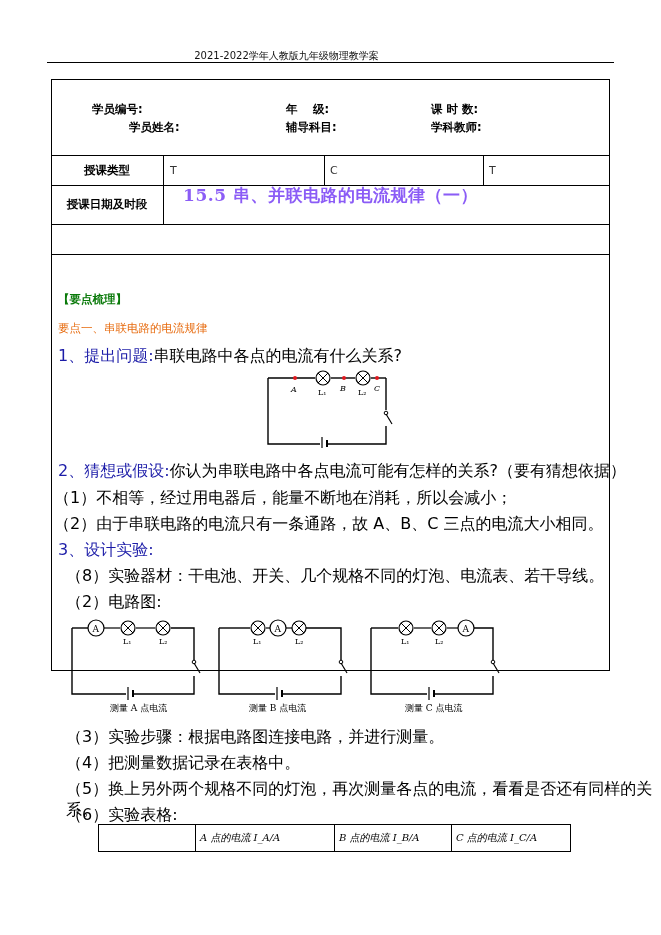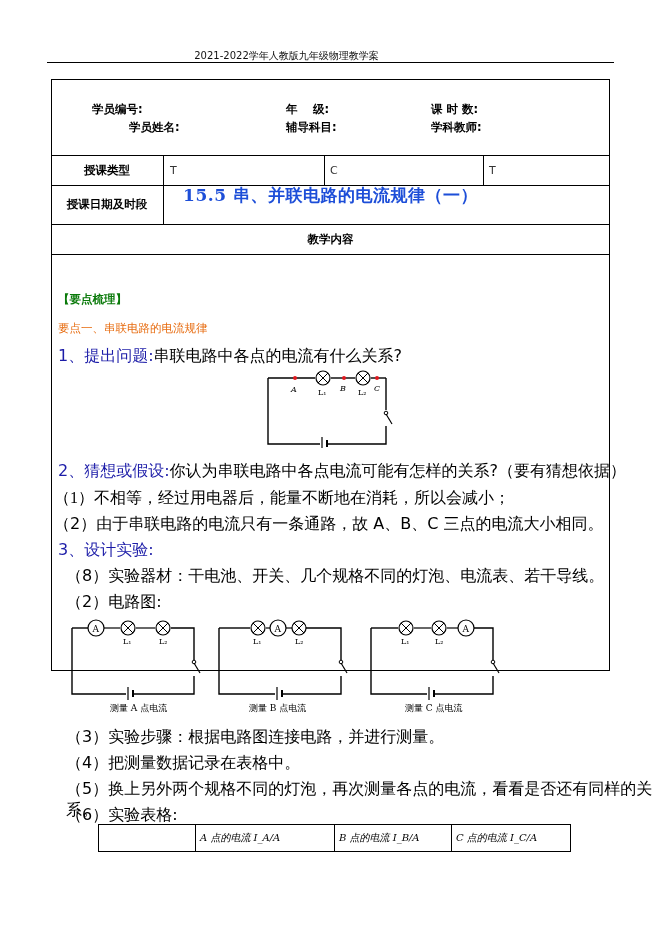--- a/index.html
+++ b/index.html
@@ -7,21 +7,21 @@
   .hdr { position:absolute; left:0; width:573px; top:49px; text-align:center; font-size:10px; color:#111; }
   .hdr-line { position:absolute; left:47px; width:431px; top:62px; height:0; border-top:1px solid #000; }
   .hdr-line { left:47px; width:567px; }
   .outer { position:absolute; left:51px; top:79px; width:559px; height:592px; border:1px solid #000; box-sizing:border-box; }
   .abs { position:absolute; }
   .info { font-size:11.5px; font-weight:bold; }
   .row-line { position:absolute; left:0; right:0; height:0; border-top:1px solid #000; }
   .vline { position:absolute; width:0; border-left:1px solid #000; }
   .cell-text { font-size:11px; color:#333; }
   .lbl-bold { font-size:11.5px; font-weight:bold; }
-  .title { position:absolute; left:0; right:0; top:184px; text-align:center; color:#1d4ed8; font-family:"DejaVu Serif", serif; font-size:17px; font-weight:bold; letter-spacing:0.5px; }
+  .title { position:absolute; left:0; right:0; top:184px; text-align:center; color:#8b5cf6; font-family:"DejaVu Serif", serif; font-size:17px; font-weight:bold; letter-spacing:0.5px; }
   .green { color:#0a7a0a; font-weight:bold; font-size:11.5px; }
   .orange { color:#e76c10; font-weight:normal; font-size:11.5px; }
   .blue { color:#1c1ca8; }
   .body-text { font-size:16px; }
   svg text { font-family:"DejaVu Serif", serif; }
   .tbl { position:absolute; left:46px; top:745px; border-collapse:collapse;font-style:italic; }
   .tbl td { border:1px solid #000; height:26px; font-size:10px; padding:0 4px; font-family:"DejaVu Serif", serif; }
   .cap { font-size:9px; font-family:"DejaVu Serif", serif; color:#333; }
 </style>
 </head>
@@ -49,21 +49,20 @@
   <div class="vline" style="left:431px;top:75px;height:30px;"></div>
   <div class="abs cell-text" style="left:437px;top:84px;">T</div>
 
   <div class="row-line" style="top:105px;"></div>
 
   <div class="abs lbl-bold" style="left:0;width:110px;top:117px;text-align:center;">授课日期及时段</div>
   <div class="abs cell-text" style="left:118px;top:117px;width:430px;height:18px;"></div>
 
   <div class="row-line" style="top:144px;"></div>
 
-  <div class="abs lbl-bold" style="left:0;right:0;top:152px;text-align:center;">教学内容</div>
 
   <div class="row-line" style="top:174px;"></div>
 </div>
 
 <div class="title">15.5 串、并联电路的电流规律（一）</div>
 
 <div class="abs green" style="left:58px;top:292px;">【要点梳理】</div>
 <div class="abs orange" style="left:58px;top:321px;">要点一、串联电路的电流规律</div>
 
 <div class="abs body-text" style="left:58px;top:346px;">
@@ -101,21 +100,21 @@
   <text x="29" y="26" font-size="8" font-style="italic">A</text>
   <text x="78" y="25" font-size="8" font-style="italic">B</text>
   <text x="112" y="25" font-size="8" font-style="italic">C</text>
   <text x="56" y="29" font-size="8">L₁</text>
   <text x="96" y="29" font-size="8">L₂</text>
 </svg>
 
 <div class="abs body-text" style="left:58px;top:461px;">
   <span class="blue">2、猜想或假设:</span><span>你认为串联电路中各点电流可能有怎样的关系?（要有猜想依据）</span>
 </div>
-<div class="abs body-text" style="left:54px;top:488px;font-family:Liberation Serif, serif;">（1）不相等，经过用电器后，能量不断地在消耗，所以会减小；</div>
+<div class="abs body-text" style="left:54px;top:488px;">（1）不相等，经过用电器后，能量不断地在消耗，所以会减小；</div>
 <div class="abs body-text" style="left:54px;top:514px;">（2）由于串联电路的电流只有一条通路，故 A、B、C 三点的电流大小相同。</div>
 <div class="abs body-text blue" style="left:58px;top:540px;">3、设计实验:</div>
 <div class="abs body-text" style="left:66px;top:566px;">（8）实验器材：干电池、开关、几个规格不同的灯泡、电流表、若干导线。</div>
 <div class="abs body-text" style="left:66px;top:592px;">（2）电路图:</div>
 
 <svg class="abs" style="left:66px;top:614px;" width="540" height="102">
 
   <g>
     <polyline points="6,14 6,80 128,80 128,62" fill="none" stroke="#000" stroke-width="1.4"></polyline>
     <polyline points="6,14 22,14" fill="none" stroke="#000" stroke-width="1.4"></polyline>

